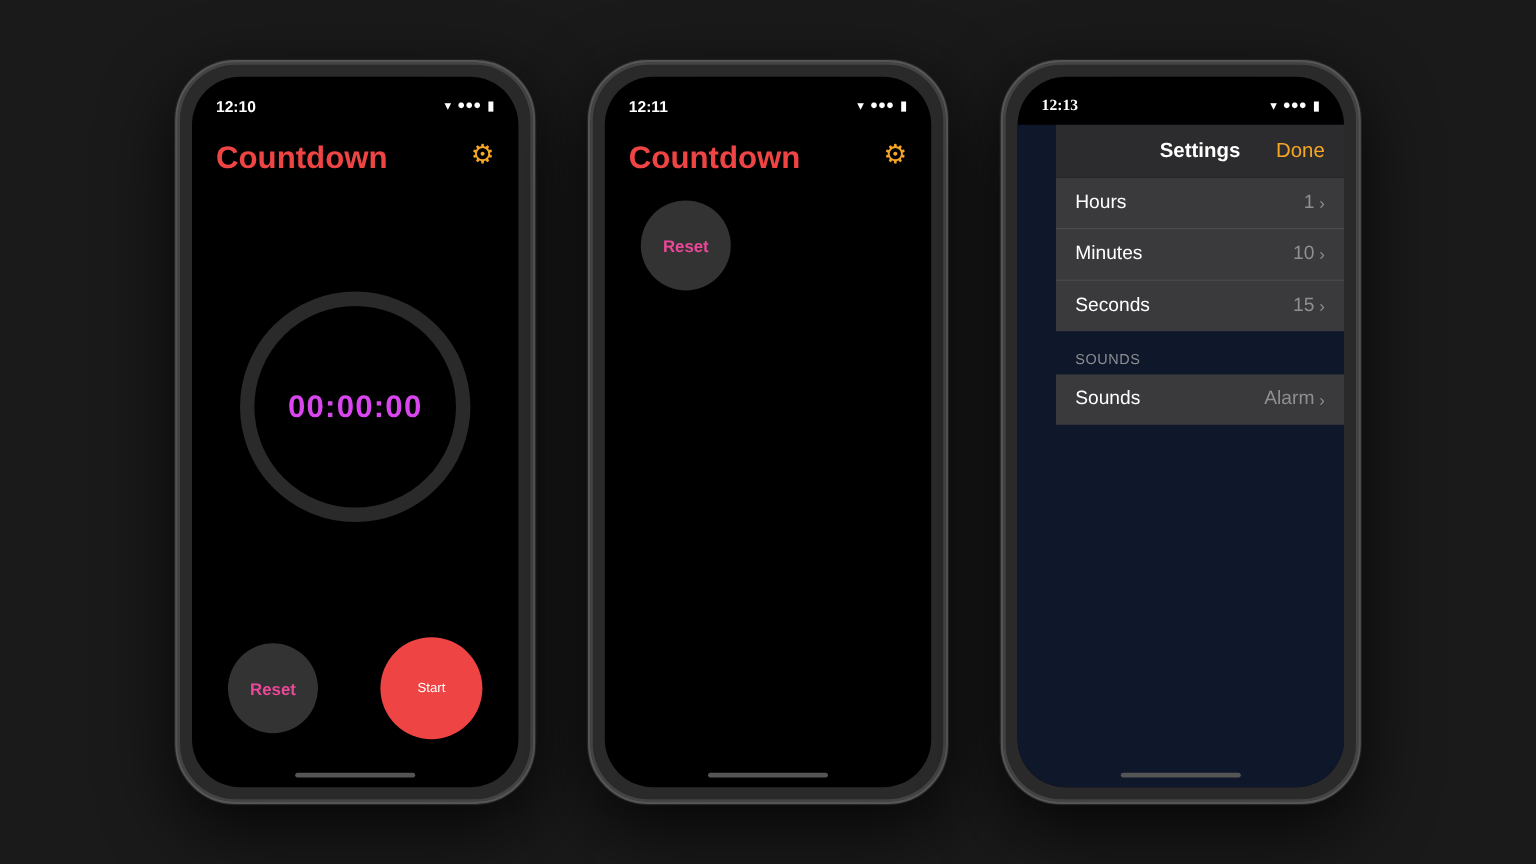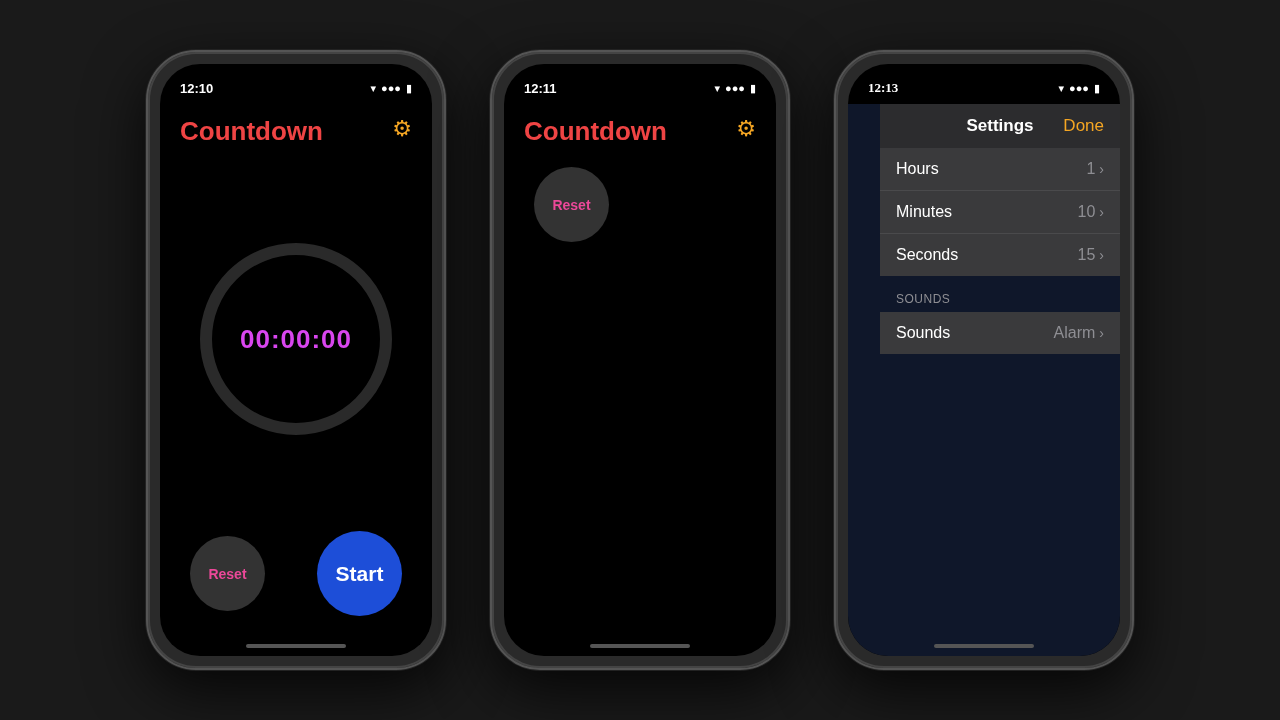--- a/index.html
+++ b/index.html
@@ -194,25 +194,25 @@
       cursor: pointer;
       display: flex;
       align-items: center;
       justify-content: center;
     }
 
     .btn-start {
       width: 85px;
       height: 85px;
       border-radius: 50%;
-      background: #1d4ed8;
+      background: #ef4444;
       color: #fff;
       border: none;
-      font-size: 21px;
-      font-weight: 700;
+      font-size: 11px;
+      font-weight: 400;
       cursor: pointer;
       display: flex;
       align-items: center;
       justify-content: center;
     }
 
     .btn-pause {
       width: 85px;
       height: 85px;
       border-radius: 50%;

